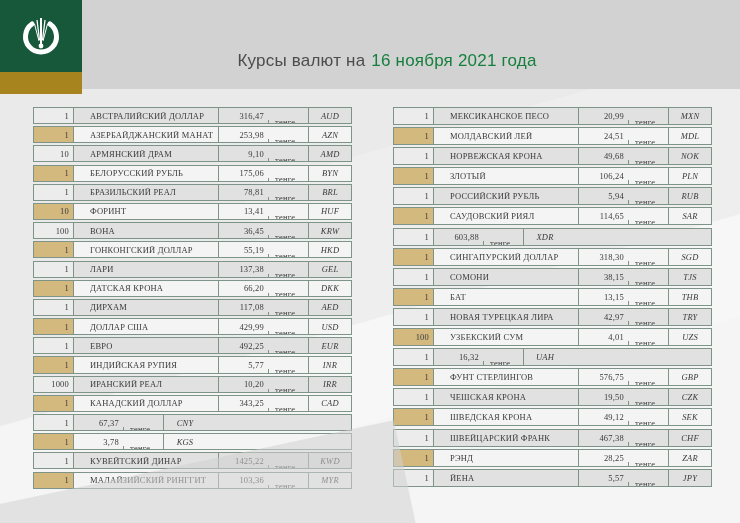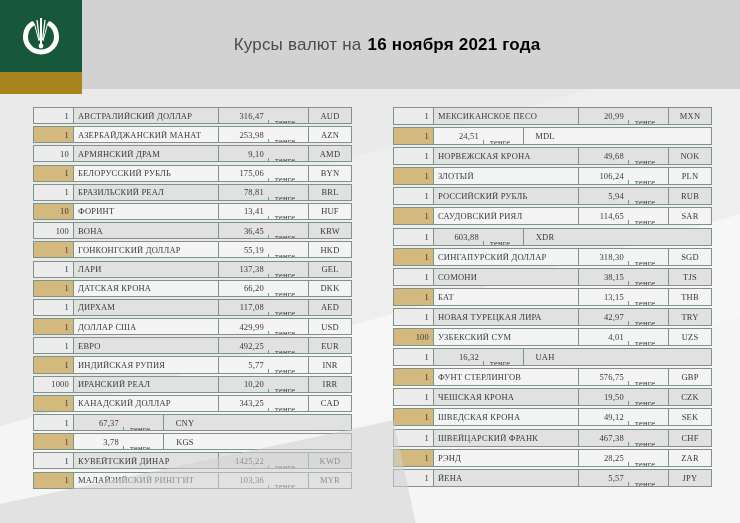--- a/index.html
+++ b/index.html
@@ -15,29 +15,29 @@
   .wm2 { left:260px; top:60px; width:900px; height:260px;
          background:rgba(255,255,255,0.22); transform:rotate(-16deg); }
   .wm3 { left:-80px; top:470px; width:500px; height:200px;
          background:rgba(210,210,210,0.55); transform:rotate(-12deg); }
 
   .header-band {
     position:absolute; left:0; top:0; width:740px; height:89px;
     background:#d2d2d2;
   }
   .title-wrap {
-    position:absolute; left:0; top:0; width:740px; height:89px;
+    position:absolute; left:0; top:16px; width:740px; height:89px;
     display:flex; align-items:center; justify-content:center;
     padding-left:34px; box-sizing:border-box;
   }
   .title-prefix {
     font-size:17px; color:#4c4c4c; margin-right:6px; letter-spacing:0.2px;
   }
   .title-date {
-    font-size:17px; color:#000000; font-weight:bold; letter-spacing:0.2px;
+    font-size:17px; color:#15803d; font-weight:normal; letter-spacing:0.2px;
   }
   .logo-green {
     position:absolute; left:0; top:0; width:82px; height:72px;
     background:#17583a; display:flex; align-items:center; justify-content:center;
   }
   .logo-gold {
     position:absolute; left:0; top:72px; width:82px; height:22px;
     background:#a8841f;
   }
 
@@ -61,24 +61,24 @@
 
   .cell {
     display:flex; align-items:center; box-sizing:border-box; flex:none;
     border-left:1px solid #7e9488;
     font-family:"Liberation Serif", serif;
     font-size:8.5px; color:#3a3a3a; letter-spacing:0.2px;
     white-space:nowrap; overflow:hidden;
   }
   .cell:first-child { border-left:none; }
   .qty  { width:39px;  justify-content:flex-end; padding-right:4px; }
-  .name { width:145px; padding-left:4px; }
+  .name { width:145px; padding-left:16px; }
   .rate { width:50px;  justify-content:flex-end; padding-right:4px; }
   .unit { width:40px;  padding-left:6px;margin-top:12px; }
-  .code { width:43px;  justify-content:center; }
+  .code { width:43px;  justify-content:center;font-style:italic; }
 </style>
 </head>
 <body>
 
 <div class="page">
 
   <div class="wm wm2"></div>
 
   <div class="header-band"></div>
 
@@ -248,20 +248,21 @@
   <div class="rate-table right">
       <div class="rate-row base">
         <div class="cell qty">1</div>
         <div class="cell name">МЕКСИКАНСКОЕ ПЕСО</div>
         <div class="cell rate">20,99</div>
         <div class="cell unit">тенге</div>
         <div class="cell code">MXN</div>
       </div>
       <div class="rate-row alt">
         <div class="cell qty">1</div>
+        <div class="cell name">МОЛДАВСКИЙ ЛЕЙ</div>
         <div class="cell rate">24,51</div>
         <div class="cell unit">тенге</div>
         <div class="cell code">MDL</div>
       </div>
       <div class="rate-row base">
         <div class="cell qty">1</div>
         <div class="cell name">НОРВЕЖСКАЯ КРОНА</div>
         <div class="cell rate">49,68</div>
         <div class="cell unit">тенге</div>
         <div class="cell code">NOK</div>

